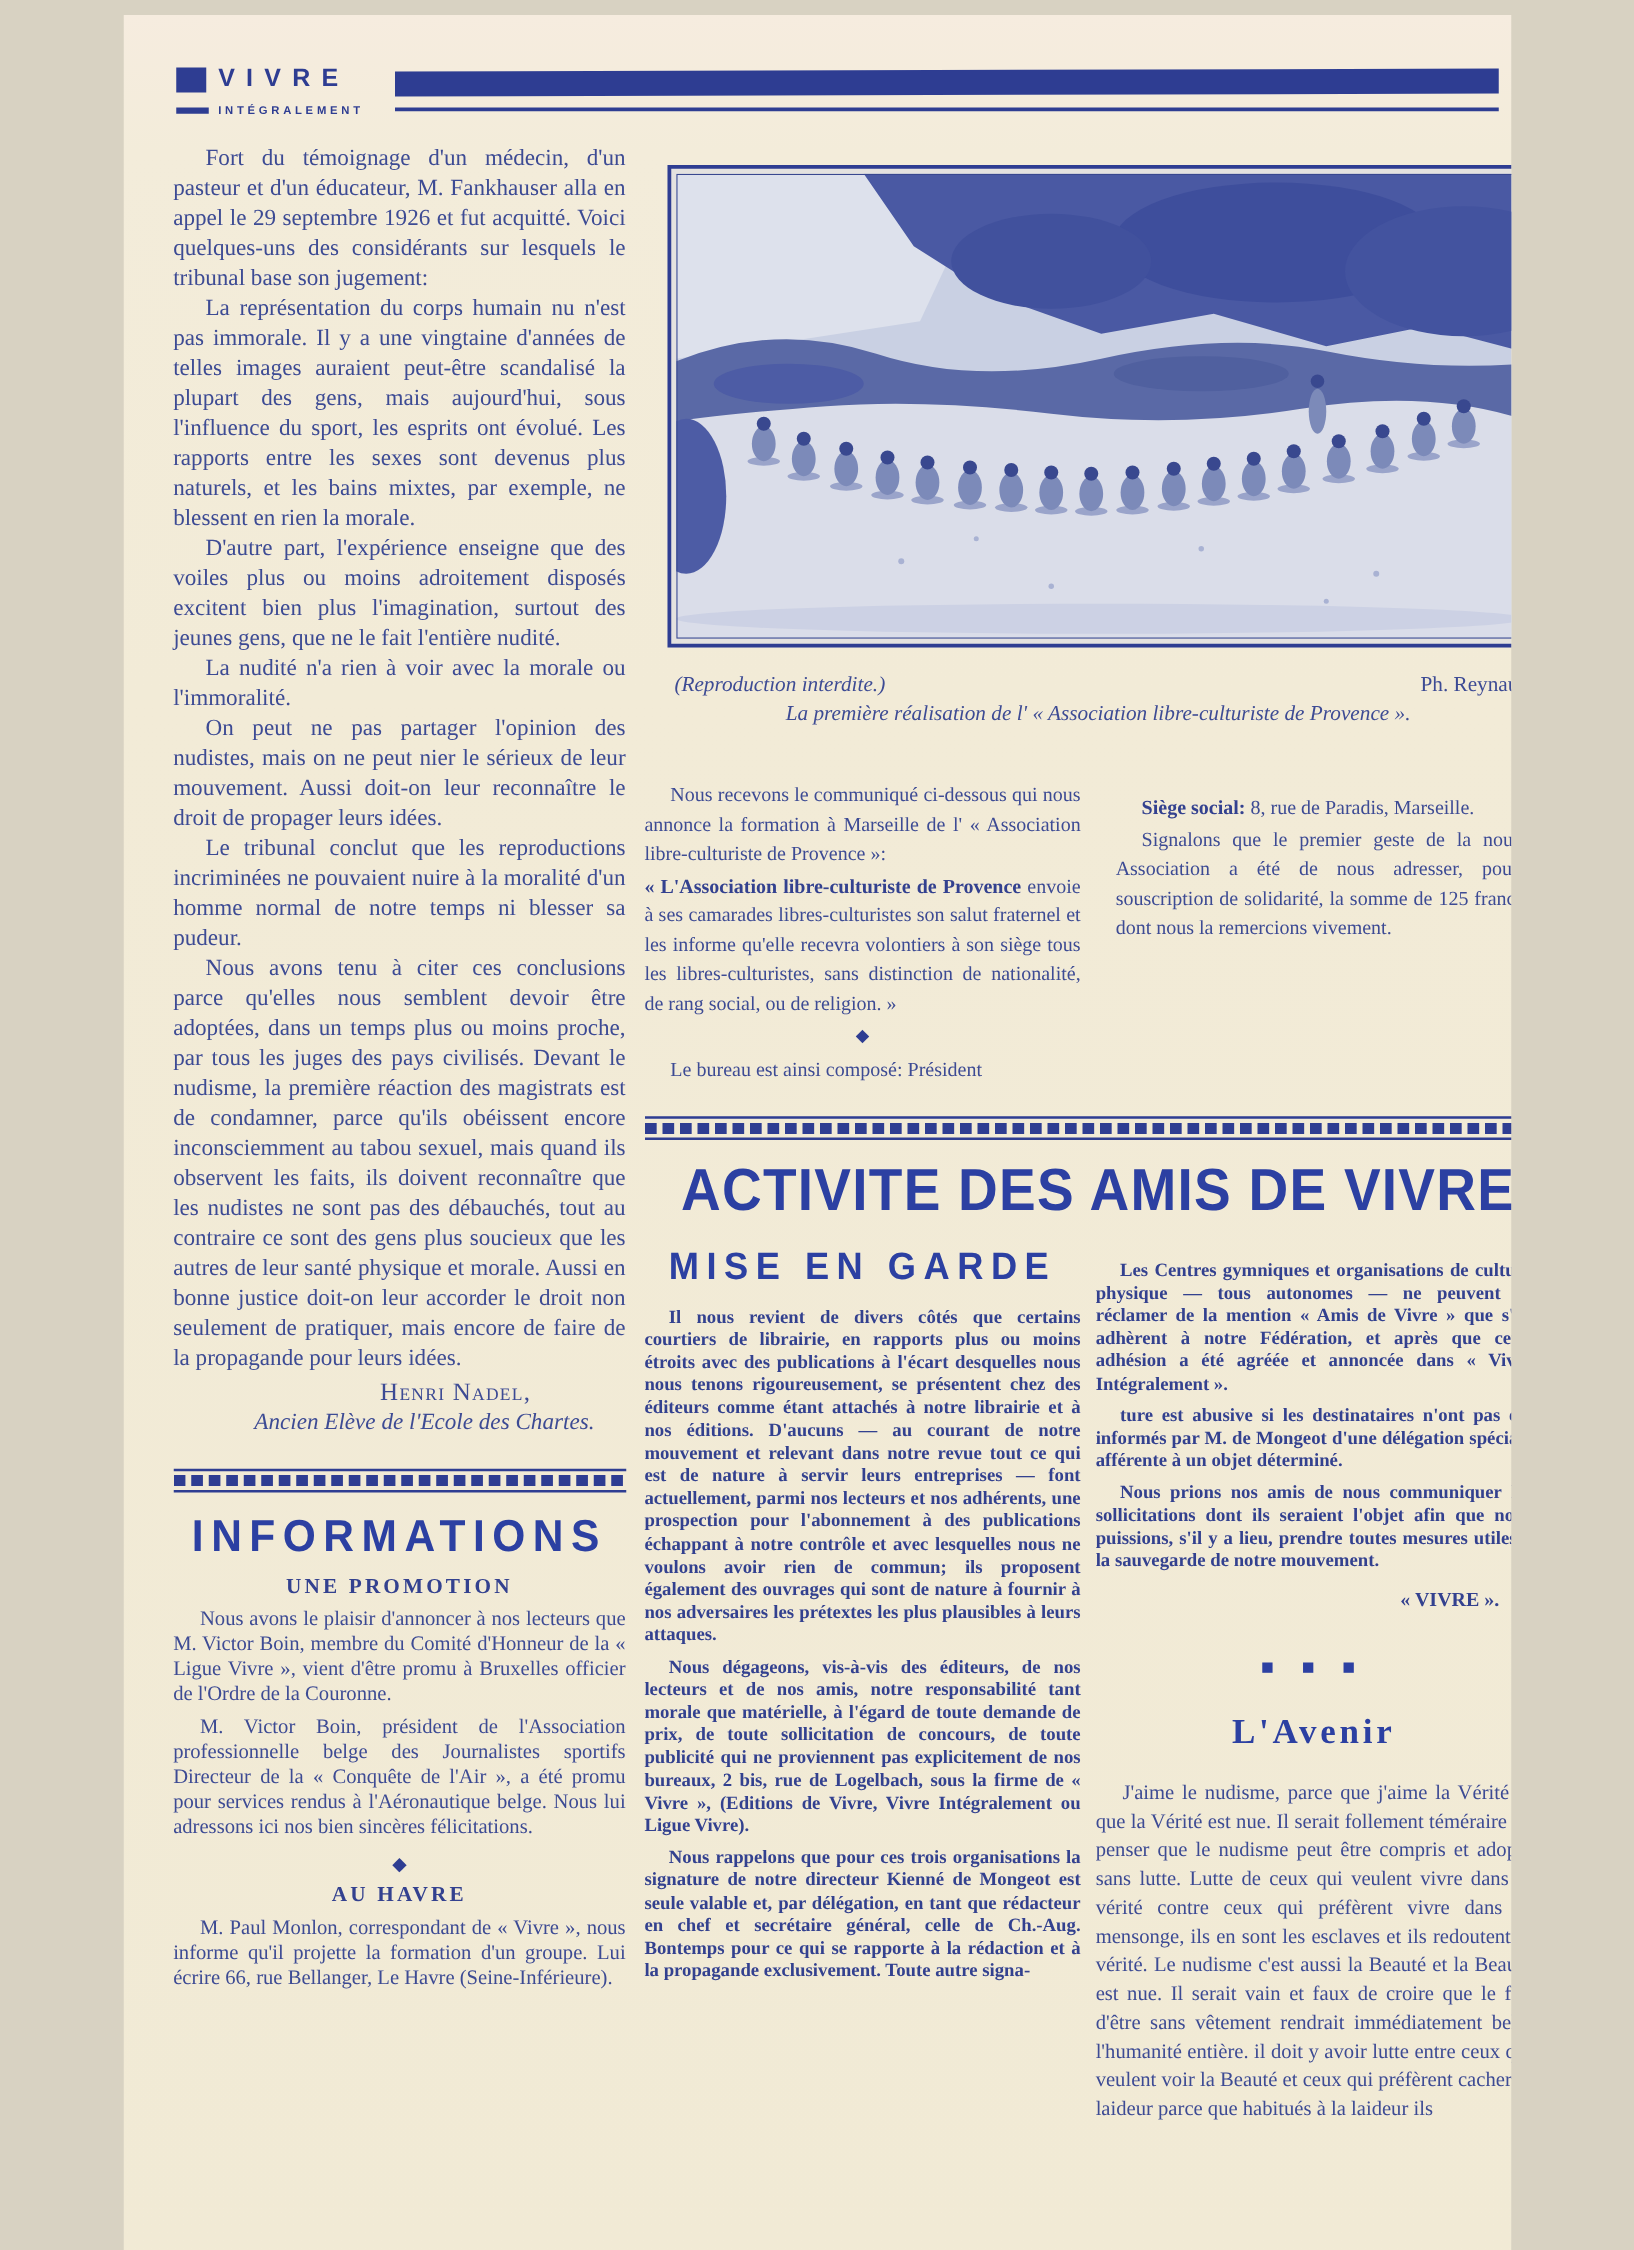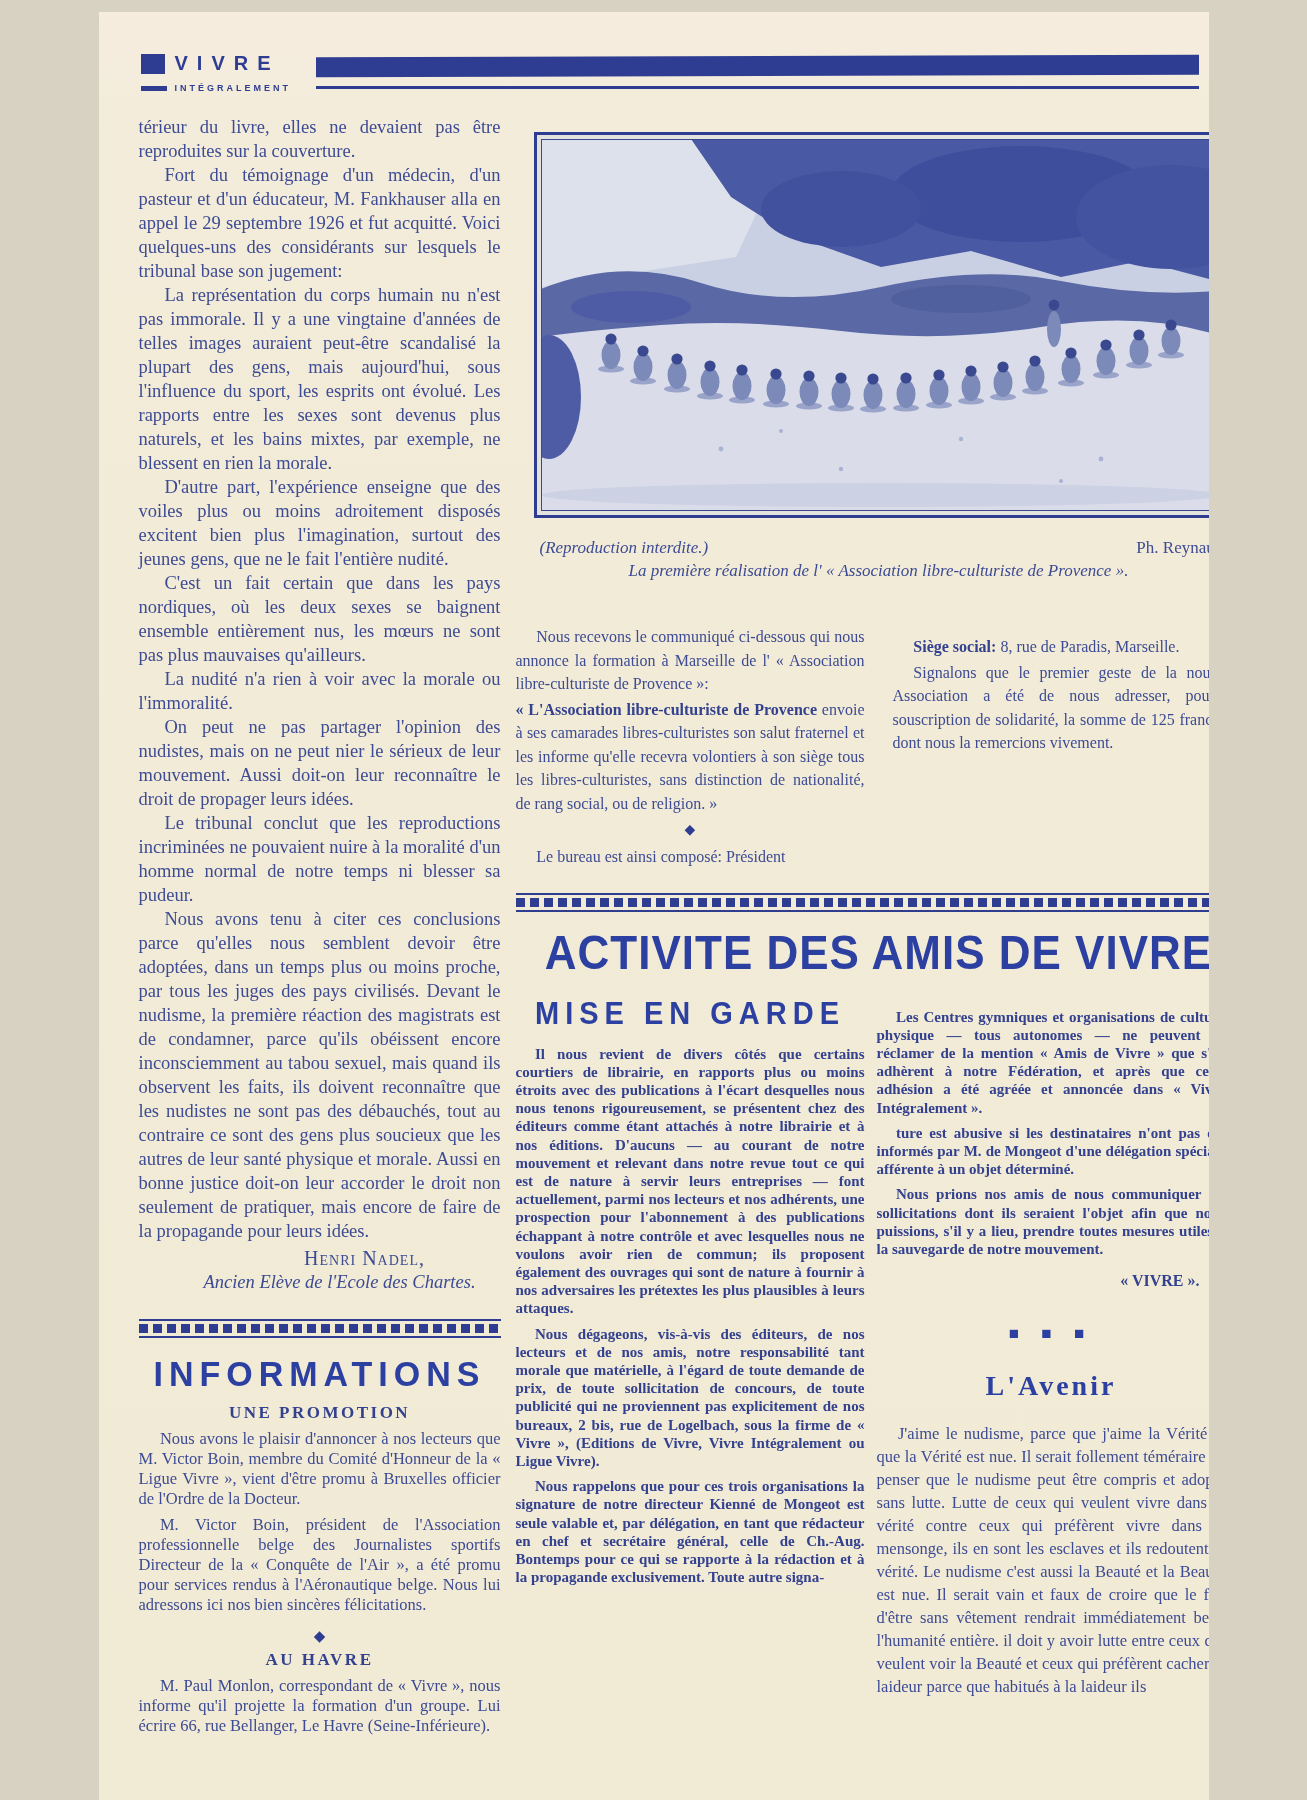--- a/index.html
+++ b/index.html
@@ -155,40 +155,38 @@
         <div class="logo-dash"></div>
         <div class="logo-sub">INTÉGRALEMENT</div>
       </div>
     </div>
     <div class="rule-thick"></div>
     <div class="rule-thin"></div>
   </div>
 
   <div class="col-left">
     <div class="article">
-      <p class="no-indent">térieur du livre, elles ne devaient pas être reproduites sur la couverture.</p>
       <p>Fort du témoignage d'un médecin, d'un pasteur et d'un éducateur, M. Fankhauser alla en appel le 29 septembre 1926 et fut acquitté. Voici quelques-uns des considérants sur lesquels le tribunal base son jugement:</p>
       <p>La représentation du corps humain nu n'est pas immorale. Il y a une vingtaine d'années de telles images auraient peut-être scandalisé la plupart des gens, mais aujourd'hui, sous l'influence du sport, les esprits ont évolué. Les rapports entre les sexes sont devenus plus naturels, et les bains mixtes, par exemple, ne blessent en rien la morale.</p>
       <p>D'autre part, l'expérience enseigne que des voiles plus ou moins adroitement disposés excitent bien plus l'imagination, surtout des jeunes gens, que ne le fait l'entière nudité.</p>
-      <p>C'est un fait certain que dans les pays nordiques, où les deux sexes se baignent ensemble entièrement nus, les mœurs ne sont pas plus mauvaises qu'ailleurs.</p>
       <p>La nudité n'a rien à voir avec la morale ou l'immoralité.</p>
       <p>On peut ne pas partager l'opinion des nudistes, mais on ne peut nier le sérieux de leur mouvement. Aussi doit-on leur reconnaître le droit de propager leurs idées.</p>
       <p>Le tribunal conclut que les reproductions incriminées ne pouvaient nuire à la moralité d'un homme normal de notre temps ni blesser sa pudeur.</p>
       <p>Nous avons tenu à citer ces conclusions parce qu'elles nous semblent devoir être adoptées, dans un temps plus ou moins proche, par tous les juges des pays civilisés. Devant le nudisme, la première réaction des magistrats est de condamner, parce qu'ils obéissent encore inconsciemment au tabou sexuel, mais quand ils observent les faits, ils doivent reconnaître que les nudistes ne sont pas des débauchés, tout au contraire ce sont des gens plus soucieux que les autres de leur santé physique et morale. Aussi en bonne justice doit-on leur accorder le droit non seulement de pratiquer, mais encore de faire de la propagande pour leurs idées.</p>
       <div class="sig">Henri Nadel,</div>
       <div class="sig-role">Ancien Elève de l'Ecole des Chartes.</div>
     </div>
 
     <div class="checker left"></div>
 
     <div>
       <div class="inf-title">INFORMATIONS</div>
       <div class="sub-head">UNE PROMOTION</div>
       <div class="inf-body">
-        <p>Nous avons le plaisir d'annoncer à nos lecteurs que M. Victor Boin, membre du Comité d'Honneur de la « Ligue Vivre », vient d'être promu à Bruxelles officier de l'Ordre de la Docteur.</p>
+        <p>Nous avons le plaisir d'annoncer à nos lecteurs que M. Victor Boin, membre du Comité d'Honneur de la « Ligue Vivre », vient d'être promu à Bruxelles officier de l'Ordre de la Couronne.</p>
         <p>M. Victor Boin, président de l'Association professionnelle belge des Journalistes sportifs Directeur de la « Conquête de l'Air », a été promu pour services rendus à l'Aéronautique belge. Nous lui adressons ici nos bien sincères félicitations.</p>
       </div>
       <div class="diamond">◆</div>
       <div class="sub-head" style="margin-top:6px;">AU HAVRE</div>
       <div class="inf-body">
         <p>M. Paul Monlon, correspondant de « Vivre », nous informe qu'il projette la formation d'un groupe. Lui écrire 66, rue Bellanger, Le Havre (Seine-Inférieure).</p>
       </div>
     </div>
   </div>
 

